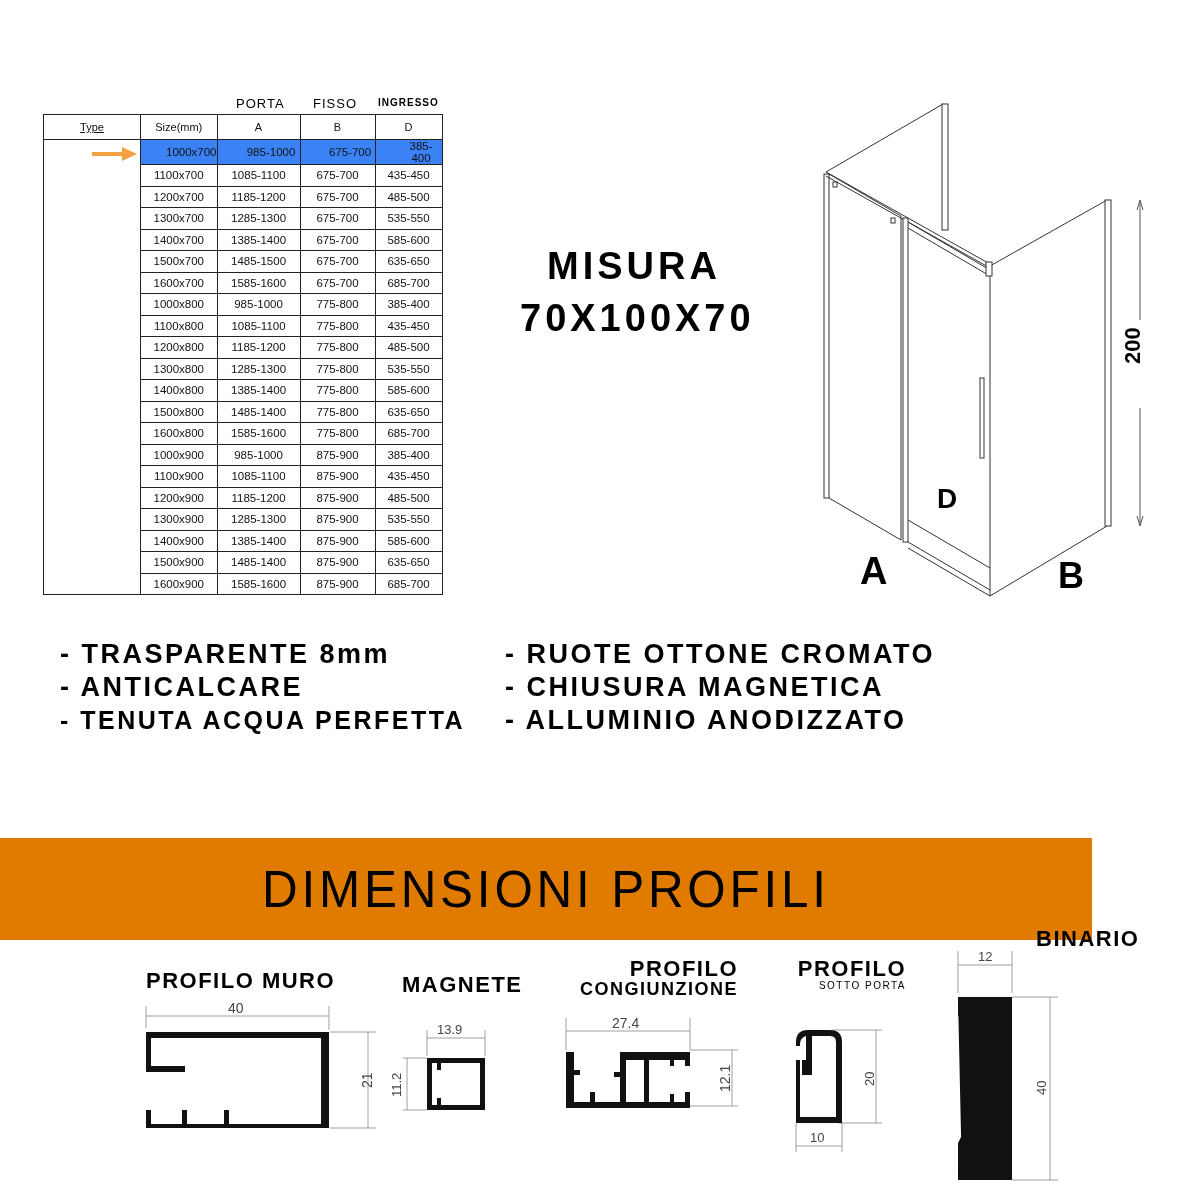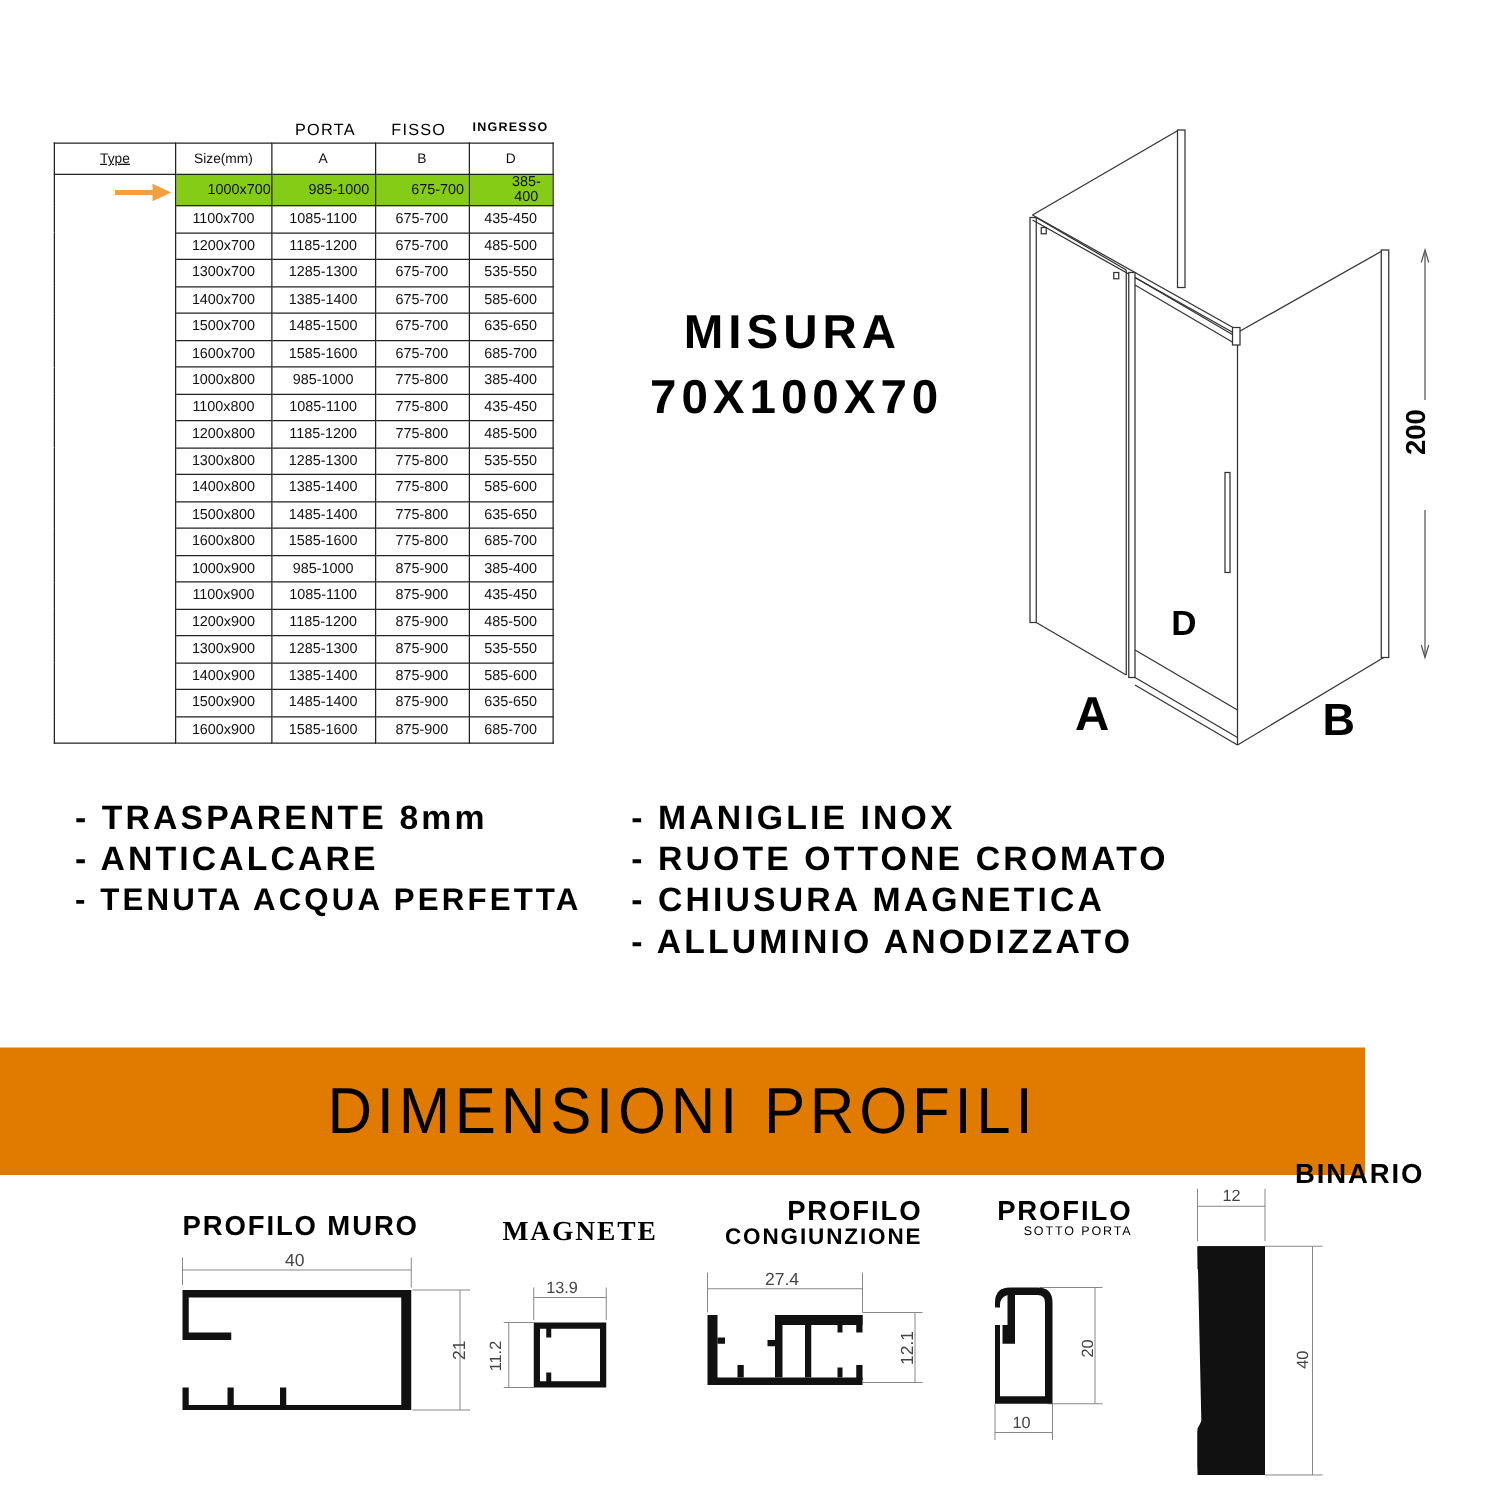--- a/index.html
+++ b/index.html
@@ -6,21 +6,21 @@
   body { width:1200px; height:1200px; position:relative; overflow:hidden; font-family:"Liberation Sans", sans-serif; color:#000; }
 
   
   .col-heads { position:absolute; top:96px; left:0; width:460px; height:20px; font-size:13px; letter-spacing:1px;padding-left:12px; }
   .col-heads span { position:absolute; }
   table.sizes { position:absolute; left:43px; top:114px; border-collapse:collapse; font-size:11.5px; }
   table.sizes td, table.sizes th { border:1px solid #222; padding:0; text-align:center; font-weight:normal; color:#111; }
   table.sizes th { height:24px; font-size:11px; }
   table.sizes td.size, table.sizes td.val { height:20.5px; }
   table.sizes td.type-col { border-bottom:1px solid #222; vertical-align:top; }
-  tr.hl td.size, tr.hl td.val { background:#84cc16;padding-left:25px; }
+  tr.hl td.size, tr.hl td.val { background:#3b82f6;padding-left:25px; }
   .arrow { position:absolute; left:92px; top:146px; width:46px; height:16px; }
 
   .misura { position:absolute; left:520px; top:240px; font-weight:bold; font-size:38px; letter-spacing:4px; line-height:52px; }
   .misura .l1 { padding-left:27px; }
 
   .diagram { position:absolute; left:800px; top:90px; width:360px; height:520px; }
 
   .features { position:absolute; top:638px; font-weight:bold; font-size:27px; letter-spacing:2.5px; line-height:33px; white-space:nowrap; }
   .features div { height:33px; }
 
@@ -233,21 +233,20 @@
   <text x="60" y="494" font-size="38" font-weight="bold">A</text>
   <text x="258" y="498" font-size="36" font-weight="bold">B</text>
 </svg>
 
 <div class="features" style="left:60px;">
   <div>- TRASPARENTE 8mm</div>
   <div>- ANTICALCARE</div>
   <div style="font-size:25px;">- TENUTA ACQUA PERFETTA</div>
 </div>
 <div class="features" style="left:505px;">
-  <div>- MANIGLIE INOX</div>
   <div>- RUOTE OTTONE CROMATO</div>
   <div>- CHIUSURA MAGNETICA</div>
   <div>- ALLUMINIO ANODIZZATO</div>
 </div>
 
 <div class="band">
   <span>DIMENSIONI PROFILI</span>
 </div>
 
 <div class="plabel" style="left:146px; top:968px; font-size:22px;">PROFILO MURO</div>
@@ -260,21 +259,21 @@
       <line x1="190" y1="130" x2="236" y2="130"></line>
     <line x1="228" y1="34" x2="228" y2="130"></line>
   </g>
   <path d="M6 34 H189 V130 H6 V112 H11 V126 H181 V40 H11 V68 H45 V74 H6 Z" fill="#111"></path>
   <rect x="42" y="112" width="5" height="16" fill="#111"></rect>
   <rect x="84" y="112" width="5" height="16" fill="#111"></rect>
   <text x="88" y="15" font-size="14" fill="#444">40</text>
   <text x="-90" y="232" transform="rotate(-90)" font-size="14" fill="#444">21</text>
 </svg>
 
-<div class="plabel" style="left:402px; top:972px; font-size:22px;font-family:Liberation Serif, serif;">MAGNETE</div>
+<div class="plabel" style="left:402px; top:972px; font-size:22px;">MAGNETE</div>
 <svg class="profile" style="left:385px; top:1020px;" width="110" height="95" viewBox="0 0 110 95">
   <g stroke="#888" stroke-width="0.8" fill="none">
     <line x1="42" y1="18" x2="100" y2="18"></line>
       <line x1="42" y1="10" x2="42" y2="36"></line>
       <line x1="100" y1="10" x2="100" y2="36"></line>
     <line x1="18" y1="38" x2="42" y2="38"></line>
       <line x1="18" y1="90" x2="42" y2="90"></line>
       <line x1="22" y1="38" x2="22" y2="90"></line>
   </g>
   <path d="M42 38 H100 V90 H42 Z M47 43 V85 H95 V43 Z" fill="#111" fill-rule="evenodd"></path>

